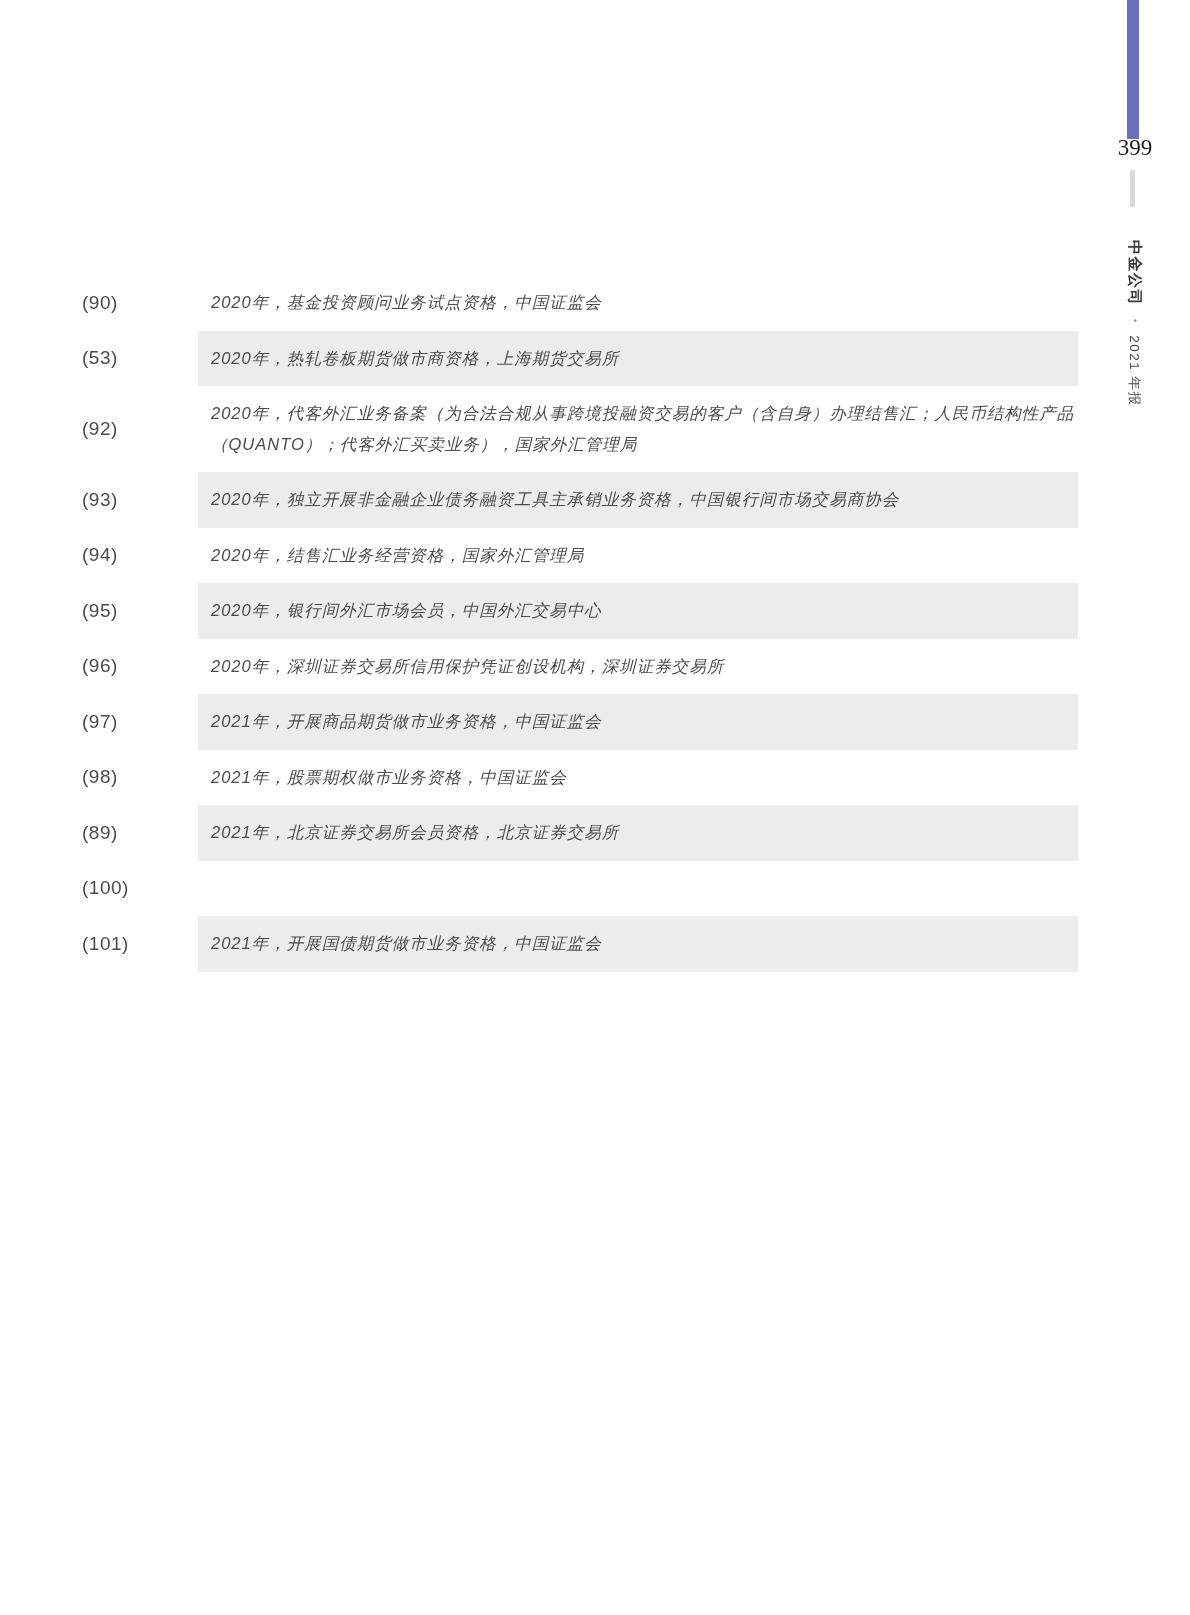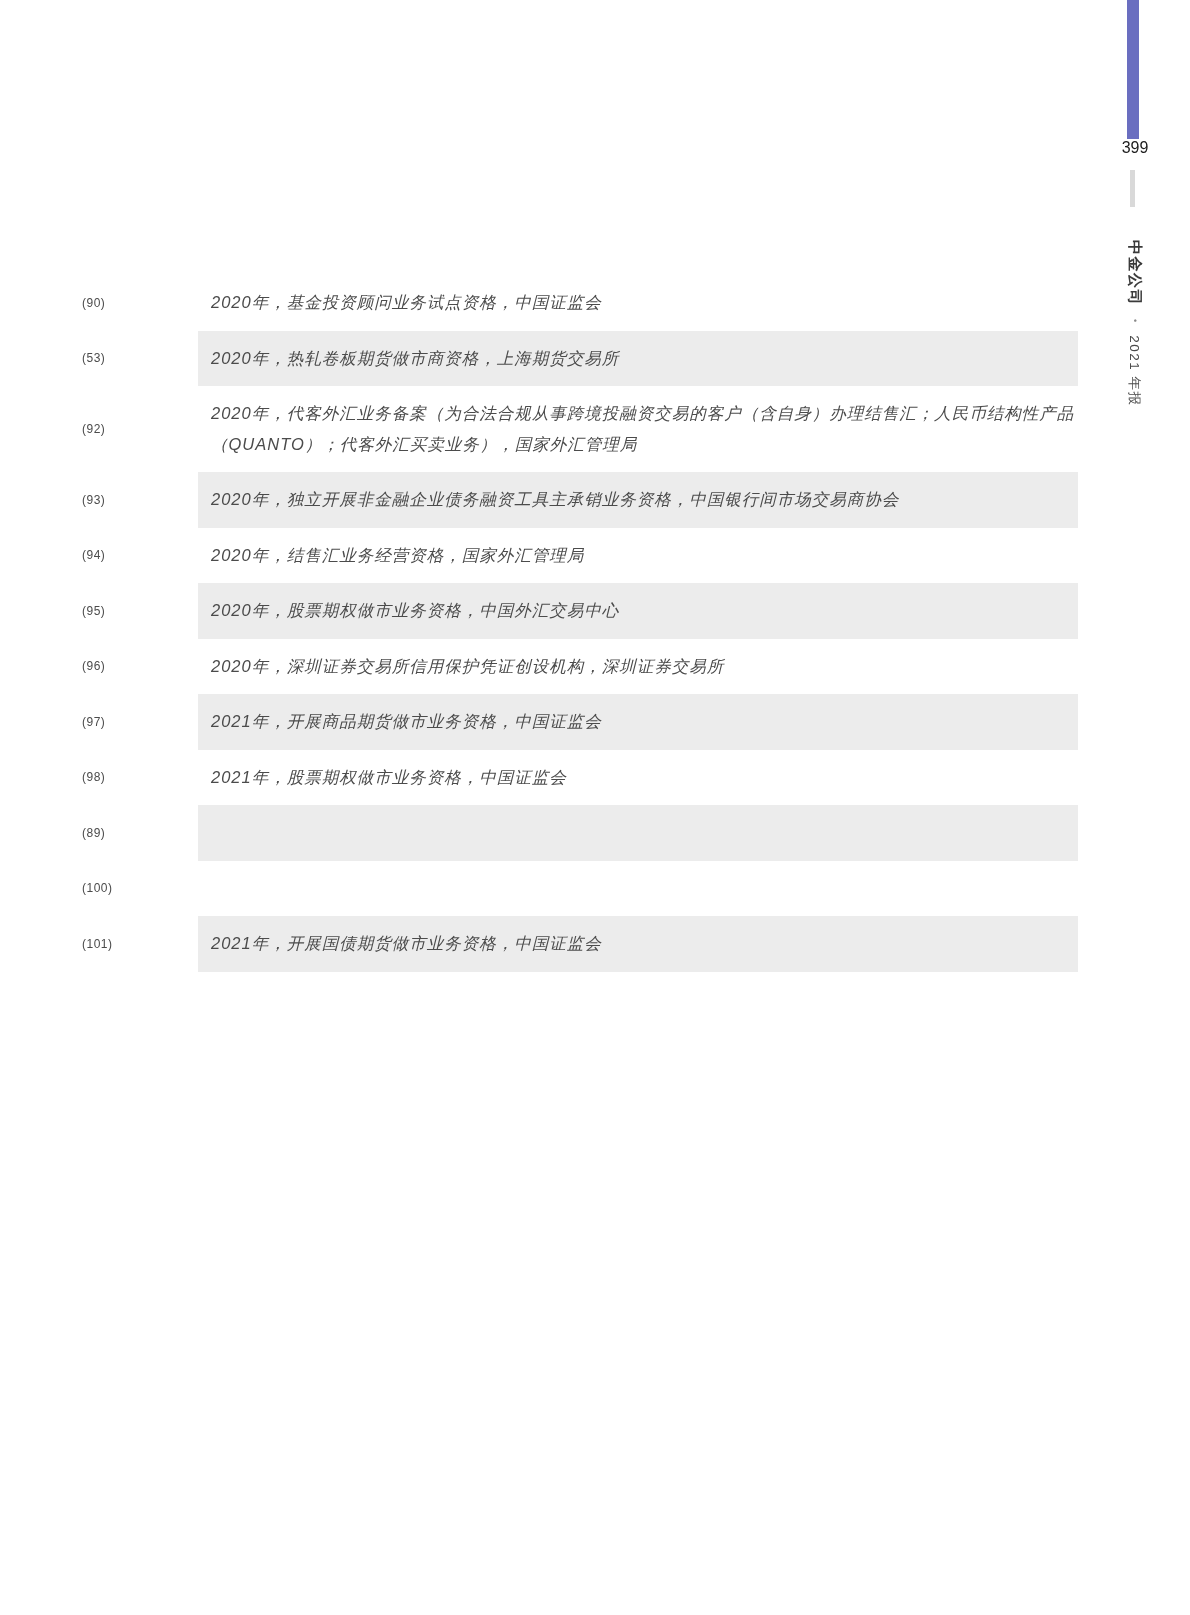--- a/index.html
+++ b/index.html
@@ -16,22 +16,22 @@
     font-family:"Liberation Sans","DejaVu Sans",sans-serif;
     color:var(--text);
   }
   .accent-bar{
     position:absolute;left:1127px;top:0;width:12px;height:139px;
     background:var(--accent);
   }
   .page-number{
     position:absolute;left:1100px;top:136px;width:70px;
     text-align:center;
-    font-family:Liberation Sans, sans-serif;
-    font-size:16px;line-height:24px;color:var(--pagenum);
+    font-family:Liberation Serif, serif;
+    font-size:23px;line-height:24px;color:var(--pagenum);
   }
   .tick{
     position:absolute;left:1130px;top:170px;width:5px;height:37px;
     background:var(--tick);
   }
   .spine{
     position:absolute;left:1144px;top:240px;
     transform:rotate(90deg);transform-origin:0 0;
     white-space:nowrap;line-height:18px;
   }
@@ -50,21 +50,21 @@
   .row{
     position:relative;display:flex;align-items:center;
     min-height:55.5px;padding:12px 0;
   }
   .row.shaded::before{
     content:"";position:absolute;left:116px;right:0;top:0;bottom:0;
     background:var(--shaded);z-index:0;
   }
   .num{
     position:relative;z-index:1;flex:0 0 129px;width:129px;
-    font-size:12px;letter-spacing:0.5px;color:var(--text);
+    font-size:19px;letter-spacing:0.5px;color:var(--text);
   }
   .txt{
     position:relative;z-index:1;max-width:867px;
     font-size:16.5px;line-height:31px;letter-spacing:1px;color:var(--text);font-style:italic;
   }
 </style>
 </head>
 <body>
 
 <div class="page-root">
@@ -99,40 +99,41 @@
     <span class="txt">2020年，独立开展非金融企业债务融资工具主承销业务资格，中国银行间市场交易商协会</span>
   </div>
 
   <div class="row">
     <span class="num">(94)</span>
     <span class="txt">2020年，结售汇业务经营资格，国家外汇管理局</span>
   </div>
 
   <div class="row shaded">
     <span class="num">(95)</span>
-    <span class="txt">2020年，股票期权做市业务资格，中国外汇交易中心</span>
+    <span class="txt">2020年，银行间外汇市场会员，中国外汇交易中心</span>
   </div>
 
   <div class="row">
     <span class="num">(96)</span>
     <span class="txt">2020年，深圳证券交易所信用保护凭证创设机构，深圳证券交易所</span>
   </div>
 
   <div class="row shaded">
     <span class="num">(97)</span>
     <span class="txt">2021年，开展商品期货做市业务资格，中国证监会</span>
   </div>
 
   <div class="row">
     <span class="num">(98)</span>
     <span class="txt">2021年，股票期权做市业务资格，中国证监会</span>
   </div>
 
   <div class="row shaded">
     <span class="num">(89)</span>
+    <span class="txt">2021年，北京证券交易所会员资格，北京证券交易所</span>
   </div>
 
   <div class="row">
     <span class="num">(100)</span>
   </div>
 
   <div class="row shaded">
     <span class="num">(101)</span>
     <span class="txt">2021年，开展国债期货做市业务资格，中国证监会</span>
   </div>

